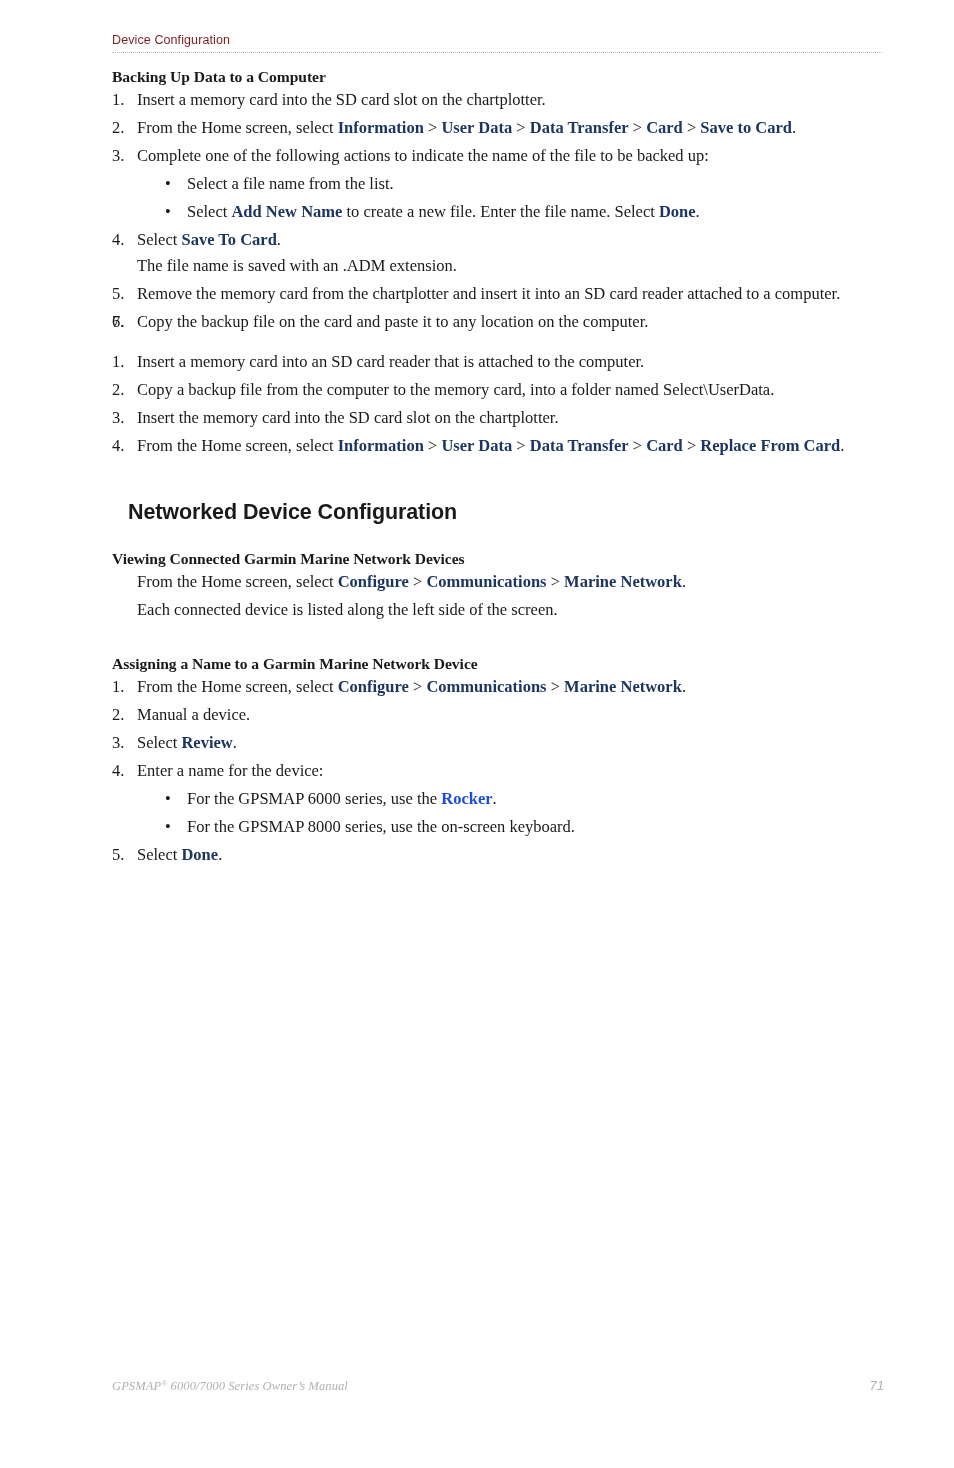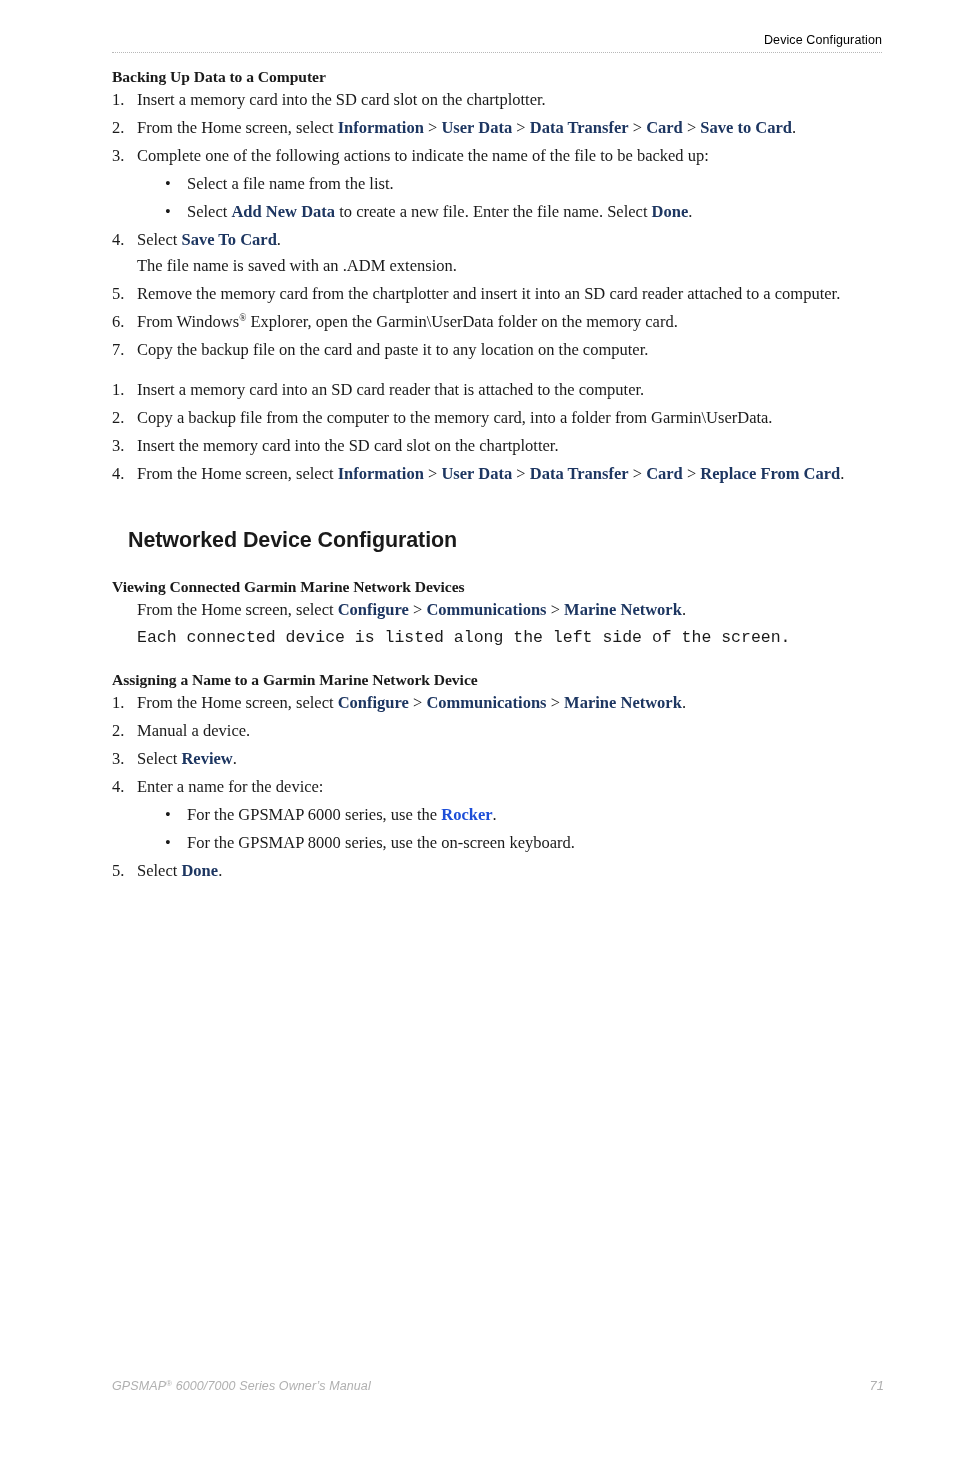--- a/index.html
+++ b/index.html
@@ -21,22 +21,22 @@
   .header {
     position: absolute;
     left: 112px;
     top: 32px;
     width: 770px;
     height: 24px;
   }
   .header-title {
     font-family: "Liberation Sans", "DejaVu Sans", sans-serif;
     font-size: 12.5px;
-    color: #000000;
-    text-align: right;
+    color: #7f1d1d;
+    text-align: left;
     line-height: 16px;
     letter-spacing: 0.1px;
   }
   .header-rule {
     margin-top: 4px;
     border-top: 1px dotted #b8b8b8;
     height: 0;
   }
 
   
@@ -137,21 +137,21 @@
     color: #1a1a1a;
     font-family: Liberation Serif, serif;
   }
   p.indent {
     margin: 0 0 6px 0;
     padding-left: 25px;
     font-size: 16.5px;
     line-height: 22px;
     color: #1a1a1a;
   }
-  p.indent:last-child { margin-bottom: 4px; font-family: Liberation Mono, monospace; }
+  p.indent:last-child { margin-bottom: 16px; }
 
   
   .ui {
     color: #1d3661;
     font-weight: bold;
   }
   .sep {
     color: #1a1a1a;
     font-weight: normal;
   }
@@ -170,21 +170,21 @@
     position: absolute;
     left: 112px;
     top: 1378px;
     width: 772px;
     height: 20px;
     display: flex;
     align-items: baseline;
     justify-content: space-between;
   }
   .footer-text {
-    font-family: Liberation Sans, sans-serif;
+    font-family: Liberation Serif, serif;
     font-style: italic;
     font-size: 12.5px;
     color: #b0b0b0;
     letter-spacing: 0.1px;
   }
   .footer-text sup.reg {
     font-size: 8px;
     vertical-align: 4px;
   }
   .footer-page {
@@ -208,36 +208,36 @@
   <div class="content">
 
     <div class="block">
       <h2 class="sub-title">Backing Up Data to a Computer</h2>
       <div class="gap-after-h2"></div>
       <ol class="steps tight" id="steps-0">
           <li><span class="num">1.</span><span><span>Insert a memory card into the SD card slot on the chartplotter.</span></span></li>
           <li><span class="num">2.</span><span><span>From the Home screen, select </span><span class="ui">Information</span><span class="sep"> &gt; </span><span class="ui">User Data</span><span class="sep"> &gt; </span><span class="ui">Data Transfer</span><span class="sep"> &gt; </span><span class="ui">Card</span><span class="sep"> &gt; </span><span class="ui">Save to Card</span><span>.</span></span></li>
           <li style="padding-bottom: 0px;"><span class="num">3.</span><span><span>Complete one of the following actions to indicate the name of the file to be backed up:</span></span><ul class="bullets">
               <li><span class="dot">•</span><span><span>Select a file name from the list.</span></span></li>
-              <li><span class="dot">•</span><span><span>Select </span><span class="ui">Add New Data</span><span> to create a new file. Enter the file name. Select </span><span class="ui">Done</span><span>.</span></span></li>
+              <li><span class="dot">•</span><span><span>Select </span><span class="ui">Add New Name</span><span> to create a new file. Enter the file name. Select </span><span class="ui">Done</span><span>.</span></span></li>
             </ul></li>
           <li><span class="num">4.</span><span><span>Select </span><span class="ui">Save To Card</span><span>.</span></span><p class="cont" style="padding-left: 0px;"><span>The file name is saved with an .ADM extension.</span></p></li>
           <li><span class="num">5.</span><span><span>Remove the memory card from the chartplotter and insert it into an SD card reader attached to a computer.</span></span></li>
-          <li><span class="num">6.</span><span><span>From Windows</span><sup class="reg">®</sup><span> Explorer, open the Garmin\UserData folder on the memory card.</span></span></li>
+          <li><span class="num">6.</span></li>
           <li><span class="num">7.</span><span><span>Copy the backup file on the card and paste it to any location on the computer.</span></span></li>
         </ol>
     </div>
 
     <div class="gap-before-h2"></div>
 
     <div class="block">
       <div class="gap-after-h2"></div>
       <ol class="steps tight" id="steps-1">
           <li><span class="num">1.</span><span><span>Insert a memory card into an SD card reader that is attached to the computer.</span></span></li>
-          <li><span class="num">2.</span><span><span>Copy a backup file from the computer to the memory card, into a folder from Garmin\UserData.</span></span></li>
+          <li><span class="num">2.</span><span><span>Copy a backup file from the computer to the memory card, into a folder named Select\UserData.</span></span></li>
           <li><span class="num">3.</span><span><span>Insert the memory card into the SD card slot on the chartplotter.</span></span></li>
           <li><span class="num">4.</span><span><span>From the Home screen, select </span><span class="ui">Information</span><span class="sep"> &gt; </span><span class="ui">User Data</span><span class="sep"> &gt; </span><span class="ui">Data Transfer</span><span class="sep"> &gt; </span><span class="ui">Card</span><span class="sep"> &gt; </span><span class="ui">Replace From Card</span><span>.</span></span></li>
         </ol>
     </div>
 
     <div class="gap-before-h1"></div>
 
     <div class="block">
       <h1 class="sec-title">Networked Device Configuration</h1>
       <div class="gap-after-h1"></div>

